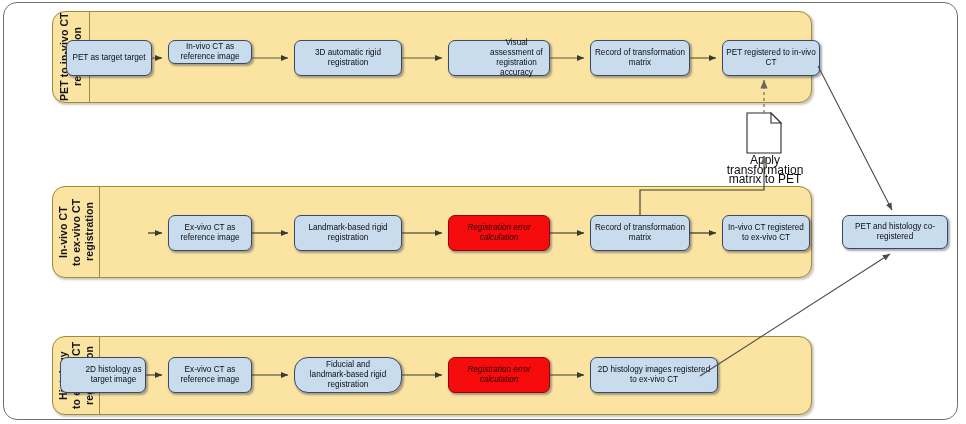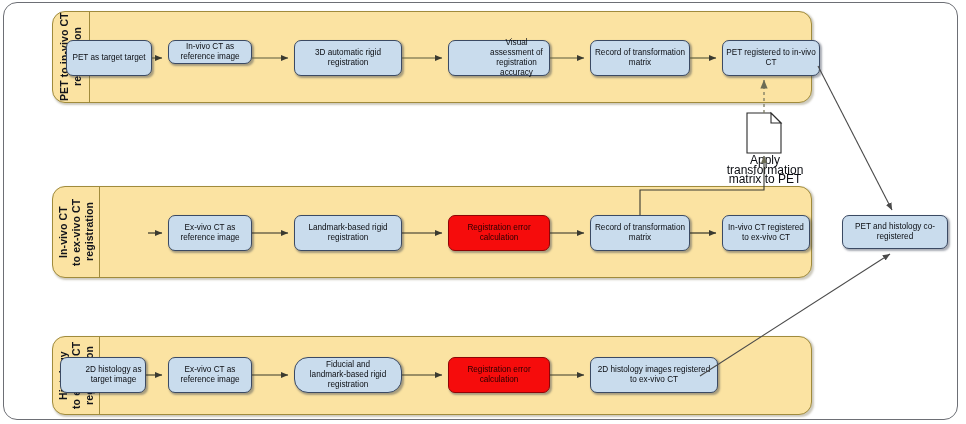--- a/index.html
+++ b/index.html
@@ -68,20 +68,21 @@
     font-size:8.2px;
     line-height:10px;
     color:#0b0d12;
     padding:2px 3px;
     box-shadow:1.6px 1.6px 2px rgba(40,50,70,.40);
   }
   .node.error{
     background:#f60c0c;
     border-color:#8f0505;
     color:#2a0000;
+    font-style:italic;
   }
   .node.final{
     background:#c9dced;
   }
   .doc-label{
     position:absolute;
     font-size:12px;
     line-height:9.6px;
     color:#0b0d12;
     text-align:center;

